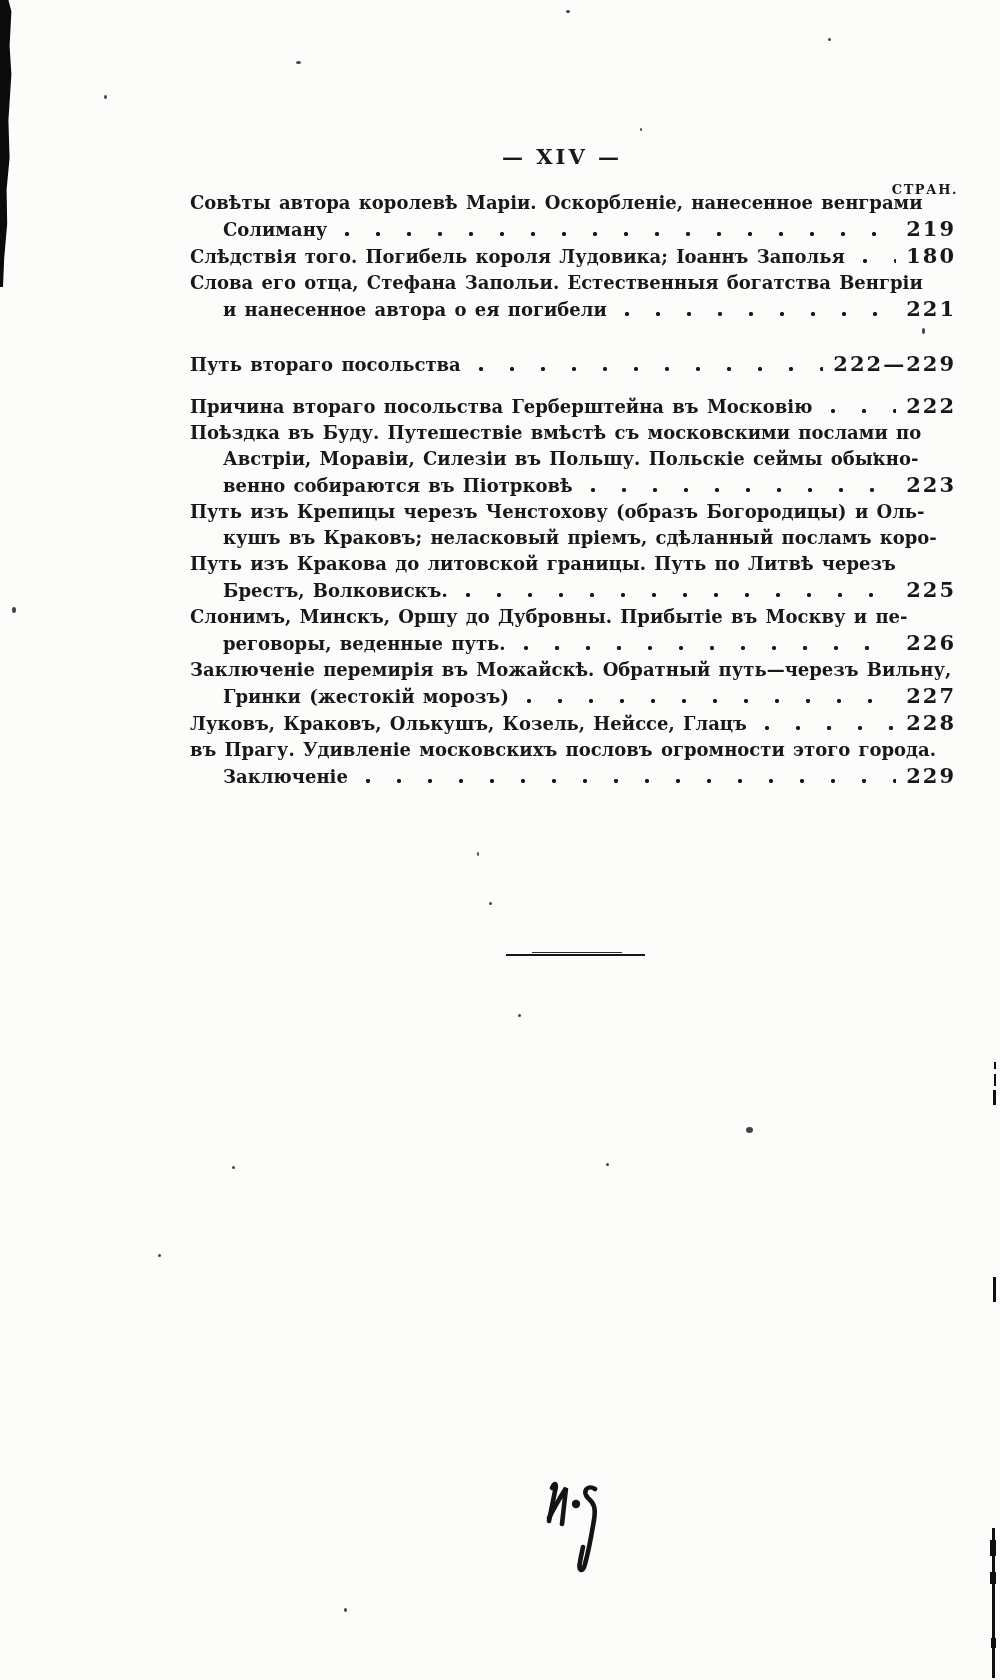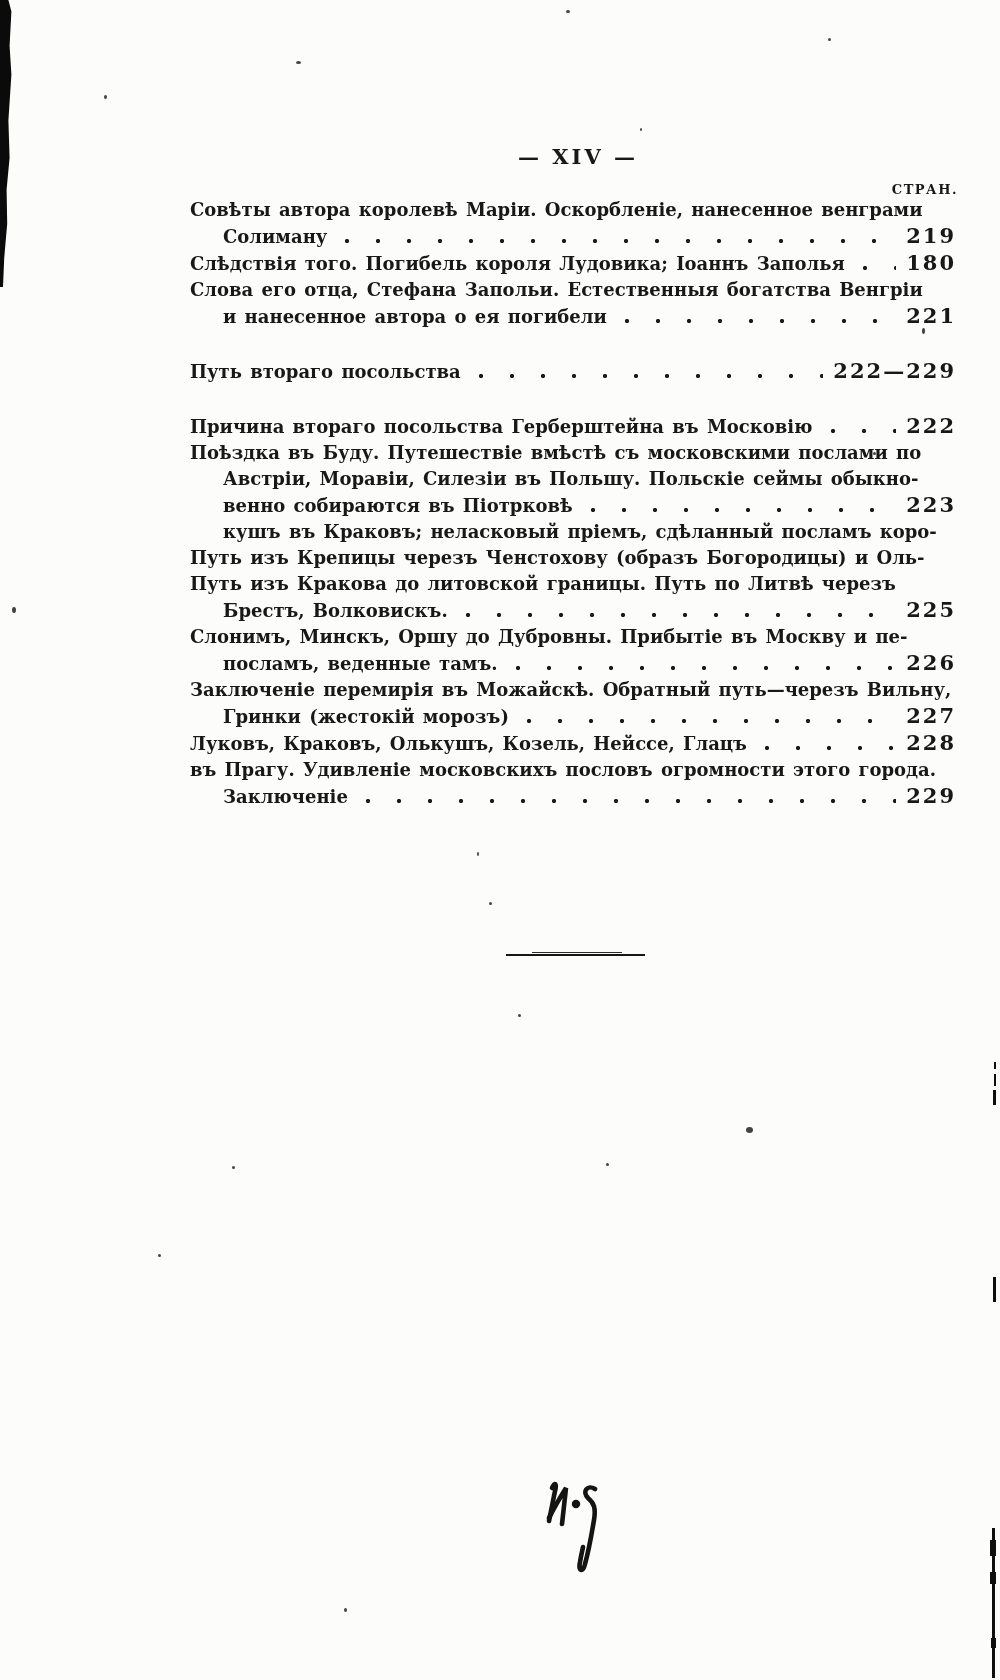--- a/index.html
+++ b/index.html
@@ -11,31 +11,31 @@
   .page{position:absolute;inset:0;}
 
   
   .binding{
     position:absolute;left:0;top:0;width:12px;height:287px;background:#0b0b0b;
     clip-path:polygon(0 0,70% 0,95% 4%,80% 16%,95% 26%,70% 42%,80% 55%,55% 66%,60% 78%,35% 90%,25% 100%,0 100%);
   }
 
   
   .roman{
-    position:absolute;left:204px;top:144px;width:766px;text-align:center;
+    position:absolute;left:188px;top:144px;width:766px;text-align:center;
     font-size:21px;font-weight:bold;letter-spacing:3px;transform:translateX(-9px);
   }
   .stran{
     position:absolute;left:190px;top:182px;width:768px;text-align:right;
     font-size:13px;font-weight:bold;letter-spacing:1.5px;
   }
 
   
   .toc{
-    position:absolute;left:190px;top:197px;width:766px;
+    position:absolute;left:190px;top:190px;width:766px;
     font-size:18px;font-weight:bold;line-height:26px;word-spacing:2px;
   }
   .entry{margin:0;}
   .line{
     width:692px;text-align:justify;text-align-last:justify;white-space:nowrap;
   }
   .line.cont{padding-left:33px;width:659px;}
   .lastrow{display:flex;align-items:baseline;width:766px;}
   .lastrow.cont{padding-left:33px;width:733px;}
   .lastrow .txt{white-space:nowrap;flex:0 0 auto;}
@@ -105,52 +105,52 @@
           <span class="pagenum">221</span>
         </div>
       </div>
       <div class="entry" style="margin-top: 28px;">
         <div class="lastrow">
           <span class="txt">Путь втораго посольства</span>
           <span class="leader"></span>
           <span class="pagenum">222—229</span>
         </div>
       </div>
-      <div class="entry" style="margin-top: 28px;">
+      <div class="entry" style="margin-top: 15px;">
         <div class="lastrow">
           <span class="txt">Причина втораго посольства Герберштейна въ Московію</span>
           <span class="leader"></span>
           <span class="pagenum">222</span>
         </div>
       </div>
       <div class="entry">
         <div class="line">Поѣздка въ Буду.  Путешествіе вмѣстѣ съ московскими послами по</div>
         <div class="line cont">Австріи, Моравіи, Силезіи въ Польшу.  Польскіе сеймы обыкно-</div>
         <div class="lastrow cont">
           <span class="txt">венно собираются въ Піотрковѣ</span>
           <span class="leader"></span>
           <span class="pagenum">223</span>
         </div>
       </div>
       <div class="entry">
+        <div class="line">Путь изъ Крепицы черезъ Ченстохову  (образъ Богородицы) и Оль-</div>
         <div class="line cont">кушъ въ Краковъ; неласковый пріемъ, сдѣланный посламъ коро-</div>
-        <div class="line">Путь изъ Крепицы черезъ Ченстохову  (образъ Богородицы) и Оль-</div>
       </div>
       <div class="entry">
         <div class="line">Путь изъ Кракова до литовской границы.  Путь по Литвѣ черезъ</div>
         <div class="lastrow cont">
           <span class="txt">Брестъ, Волковискъ.</span>
           <span class="leader"></span>
           <span class="pagenum">225</span>
         </div>
       </div>
       <div class="entry">
         <div class="line">Слонимъ, Минскъ, Оршу до Дубровны.  Прибытіе въ Москву и пе-</div>
         <div class="lastrow cont">
-          <span class="txt">посламъ, веденные тамъ.</span>
+          <span class="txt">реговоры, веденные путь.</span>
           <span class="leader"></span>
           <span class="pagenum">226</span>
         </div>
       </div>
       <div class="entry">
         <div class="line">Заключеніе перемирія въ Можайскѣ. Обратный путь—черезъ Вильну,</div>
         <div class="lastrow cont">
           <span class="txt">Гринки (жестокій морозъ)</span>
           <span class="leader"></span>
           <span class="pagenum">227</span>

